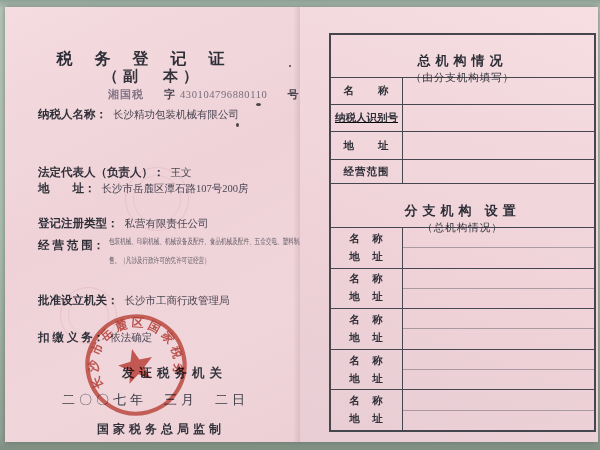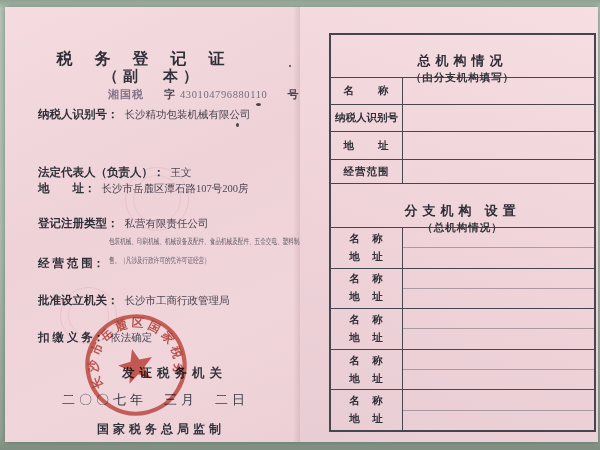--- a/index.html
+++ b/index.html
@@ -39,21 +39,21 @@
   .seal{position:absolute;left:76px;top:303px;width:110px;height:110px;
     transform:rotate(-14deg);mix-blend-mode:multiply;opacity:.88;}
   
   .rtable{position:absolute;left:29px;top:26px;width:263px;height:395px;
     border:2px solid #46464e;display:flex;flex-direction:column;}
   .thead{border-bottom:1.6px solid #46464e;display:flex;flex-direction:column;
     align-items:center;justify-content:center;}
   .thead.h1{height:42px;}
   .thead.h2{height:43px;border-top:1.6px solid #46464e;}
   .ttitle{font-size:13px;font-weight:bold;letter-spacing:5px;color:#2e2e37;margin-top:25px;}
-  .tnote{font-size:10.5px;font-weight:bold;letter-spacing:1px;color:#33333c;margin-top:1px;}
+  .tnote{font-size:10.5px;font-weight:normal;letter-spacing:1px;color:#33333c;margin-top:1px;}
   .trow{display:flex;border-bottom:1.6px solid #46464e;}
   .trow:last-child,.pair:last-child{border-bottom:none;}
   .lcell{width:71px;border-right:1.6px solid #46464e;display:flex;
     align-items:center;justify-content:center;
     font-size:10.5px;font-weight:bold;color:#2f2f38;letter-spacing:1px;flex-shrink:0;}
   .vcell{flex:1;}
   .pair{display:flex;flex:1;border-bottom:1.6px solid #46464e;}
   .pair .lcell{flex-direction:column;justify-content:space-evenly;}
   .pair .vwrap{flex:1;display:flex;flex-direction:column;}
   .pair .vwrap .vcell:first-child{border-bottom:1px solid rgba(70,70,80,.40);}
@@ -72,33 +72,33 @@
 
     <div class="page left">
       <div class="title">税 务 登 记 证</div>
       <div class="subtitle">（副　本）</div>
 
       <div class="serial">
         <span class="pfx">湘国税</span><span class="zi">字</span><span class="num">430104796880110</span><span class="hao">号</span>
       </div>
 
       <div class="frow" style="top:97px;">
-        <span class="flabel">纳税人识别号：</span><span class="fvalue">长沙精功包装机械有限公司</span>
+        <span class="flabel">纳税人名称：</span><span class="fvalue">长沙精功包装机械有限公司</span>
       </div>
       <div class="frow" style="top:135px;margin-top:20px;">
         <span class="flabel">法定代表人（负责人）：</span><span class="fvalue">王文</span>
       </div>
       <div class="frow" style="top:171px;">
         <span class="flabel">地　　址：</span><span class="fvalue">长沙市岳麓区潭石路107号200房</span>
       </div>
       <div class="frow" style="top:206px;">
         <span class="flabel">登记注册类型：</span><span class="fvalue">私营有限责任公司</span>
       </div>
 
-      <div class="frow" style="top:246px;">
+      <div class="frow" style="top:228px;">
         <span class="flabel">经 营 范 围：</span>
       </div>
       <div class="scope-line" style="top:229px;">包装机械、印刷机械、机械设备及配件、食品机械及配件、五金交电、塑料制品、日用百货的销</div>
       <div class="scope-line" style="top:248px;">售。（凡涉及行政许可的凭许可证经营）</div>
 
       <div class="frow" style="top:320px;">
         <span class="flabel">扣 缴 义 务：</span><span class="fvalue">依法确定</span>
       </div>
       <div class="frow" style="top:283px;">
         <span class="flabel">批准设立机关：</span><span class="fvalue">长沙市工商行政管理局</span>
@@ -125,21 +125,21 @@
 
         <div class="thead h1">
           <div class="ttitle">总机构情况</div>
           <div class="tnote">（由分支机构填写）</div>
         </div>
 
         <div class="trow" style="height:26px;">
           <div class="lcell">名　　称</div>
           <div class="vcell"></div>
         </div>
-        <div class="trow" style="height:26px;">
+        <div class="trow" style="height:26px;text-decoration:underline;">
           <div class="lcell" style="letter-spacing:0;">纳税人识别号</div>
           <div class="vcell"></div>
         </div>
         <div class="trow" style="height:27px;">
           <div class="lcell">地　　址</div>
           <div class="vcell"></div>
         </div>
         <div class="trow" style="height:23px;border-bottom:none;">
           <div class="lcell">经营范围</div>
           <div class="vcell"></div>

